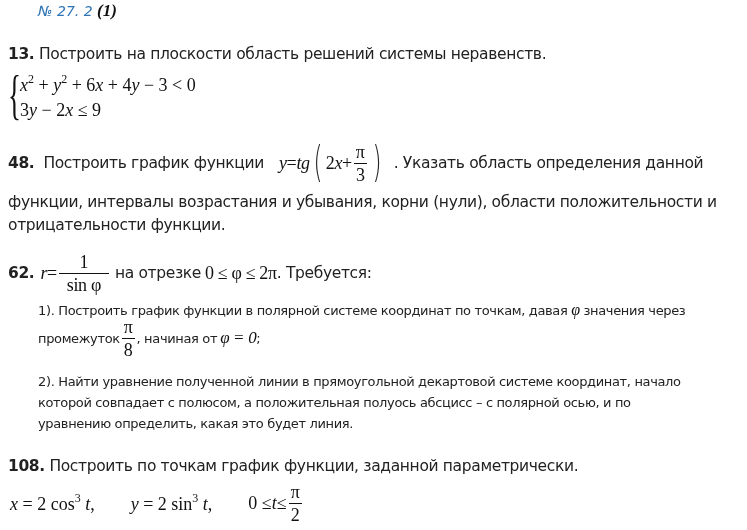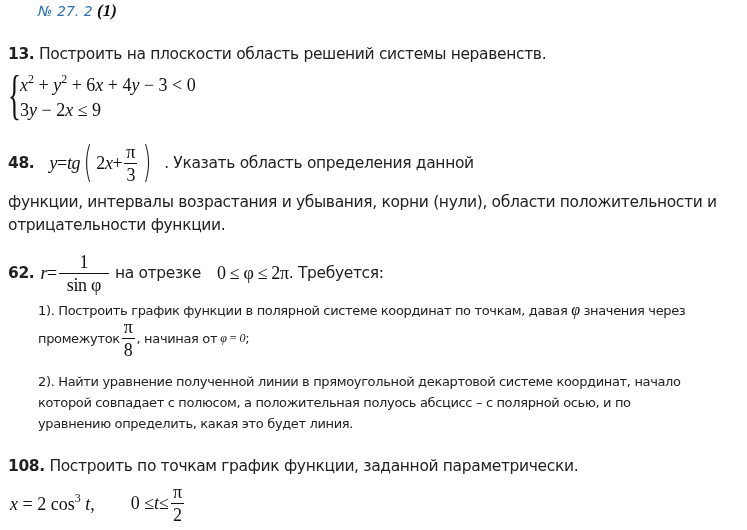--- a/index.html
+++ b/index.html
@@ -66,20 +66,21 @@
   <div class="abs math" style="left:12px; top:6px;">
     <i>x</i><sup>2</sup><span> + </span><i>y</i><sup>2</sup><span> + 6</span><i>x</i><span> + 4</span><i>y</i><span> − 3 &lt; 0</span>
   </div>
   <div class="abs math" style="left:12px; top:34px;">
     <span>3</span><i>y</i><span> − 2</span><i>x</i><span> ≤ 9</span>
   </div>
 </div>
 
 <div class="abs txt" style="left:8px; top:138px; height:50px; display:flex; align-items:center;gap:9px;">
   <span class="num">48.</span>
+    <span> Построить график функции </span>
   <span class="math" style="margin-left:6px; display:inline-flex; align-items:center;">
     <i>y</i>
       <span> = </span>
       <i>tg</i>
       <span class="big-paren">(</span>
       <span>2</span>
       <i>x</i>
       <span> + </span>
       <span class="frac">
         <span class="top">π</span>
@@ -98,46 +99,47 @@
   <span class="math" style="margin-left:6px; display:inline-flex; align-items:center;">
     <i>r</i>
       <span> = </span>
       <span class="frac" style="min-width:50px;">
         <span class="top">1</span>
         <span class="bar"></span>
         <span class="bot">sin φ</span>
       </span>
   </span>
   <span style="margin-left:4px;"> на отрезке </span>
-  <span class="math" style="margin-left:16px;">0 ≤ φ ≤ 2π</span>
+  <span class="math" style="margin-left:4px;">0 ≤ φ ≤ 2π</span>
   <span>. Требуется:</span>
 </div>
 <div class="abs txt-sm" style="left:38px; top:301px;">
   <span>1). Построить график функции в полярной системе координат по точкам, давая </span><i class="math" style="font-size:16px;">φ</i><span> значения через</span>
 </div>
 <div class="abs txt-sm" style="left:38px; top:316px; height:44px; display:flex; align-items:center;">
   <span>промежуток </span>
   <span class="frac math">
       <span class="top">π</span>
       <span class="bar"></span>
       <span class="bot">8</span>
     </span>
   <span>, начиная от </span>
-  <span class="math" style="font-size:12px; margin-left:3px;"><i>φ = 0</i></span>
+  <span class="math" style="font-size:17px; margin-left:3px;"><i>φ = 0</i></span>
     <span>;</span>
 </div>
 <div class="abs txt-sm" style="left:38px; top:374px;">2). Найти уравнение полученной линии в прямоугольной декартовой системе координат, начало</div>
 <div class="abs txt-sm" style="left:38px; top:395px;">которой совпадает с полюсом, а положительная полуось абсцисс – с полярной осью, и по</div>
 <div class="abs txt-sm" style="left:38px; top:416px;">уравнению определить, какая это будет линия.</div>
 
 <div class="abs txt" style="left:8px; top:457px;">
   <span class="num">108.</span><span> Построить по точкам график функции, заданной параметрически.</span>
 </div>
 <div class="abs math" style="left:10px; top:478px; height:50px; display:flex; align-items:center;">
   <span><i>x</i><span> = 2 cos</span><sup>3</sup><i> t</i><span>,</span></span>
+  <span style="margin-left:36px;"><i>y</i><span> = 2 sin</span><sup>3</sup><i> t</i><span>,</span></span>
   <span style="margin-left:36px; display:inline-flex; align-items:center;">
       <span>0 ≤ </span>
       <i>t</i>
       <span> ≤ </span>
       <span class="frac">
         <span class="top">π</span>
         <span class="bar"></span>
         <span class="bot">2</span>
       </span>
     </span>

